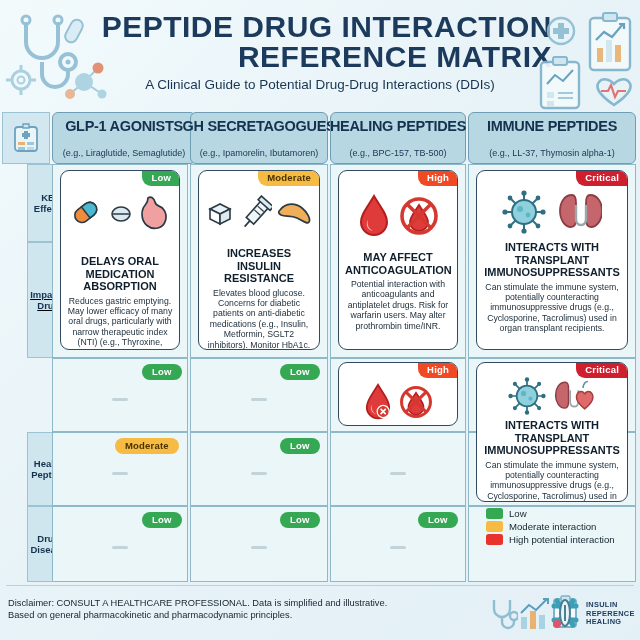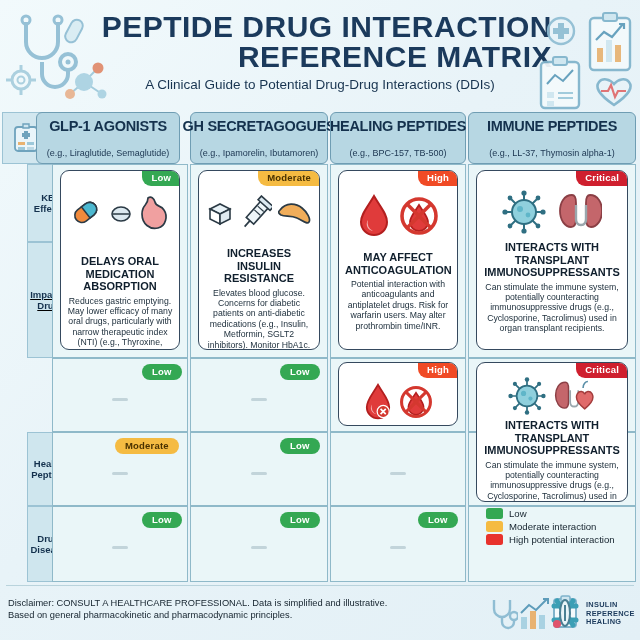--- a/index.html
+++ b/index.html
@@ -198,21 +198,21 @@
         <rect x="2" y="4" width="22" height="24" rx="3" fill="#eaf5fa" stroke="#6fa3bd" stroke-width="1.8"></rect>
         <path d="M10 1h6v4h-6z" fill="#cfe6f0" stroke="#6fa3bd" stroke-width="1.4"></path>
         <path d="M11 8h4v2h2v4h-2v2h-4v-2H9v-4h2z" fill="#6fa3bd"></path>
         <rect x="5" y="19" width="7" height="3" fill="#e8b271"></rect>
         <rect x="14" y="19" width="7" height="3" fill="#9cc8da"></rect>
         <rect x="5" y="24" width="7" height="3" fill="#9cc8da"></rect>
         <rect x="14" y="24" width="7" height="3" fill="#bcd9e6"></rect>
       </svg>
     </div>
 
-    <div class="colhead" style="left:34px;width:144px;">
+    <div class="colhead" style="left:50px;width:144px;">
       <div class="ch-title">GLP-1 AGONISTS</div>
       <div class="ch-sub">(e.g., Liraglutide, Semaglutide)</div>
     </div>
     <div class="colhead" style="left:188px;width:138px;">
       <div class="ch-title">GH SECRETAGOGUES</div>
       <div class="ch-sub">(e.g., Ipamorelin, Ibutamoren)</div>
     </div>
     <div class="colhead" style="left:328px;width:136px;">
       <div class="ch-title">HEALING PEPTIDES</div>
       <div class="ch-sub">(e.g., BPC-157, TB-500)</div>

